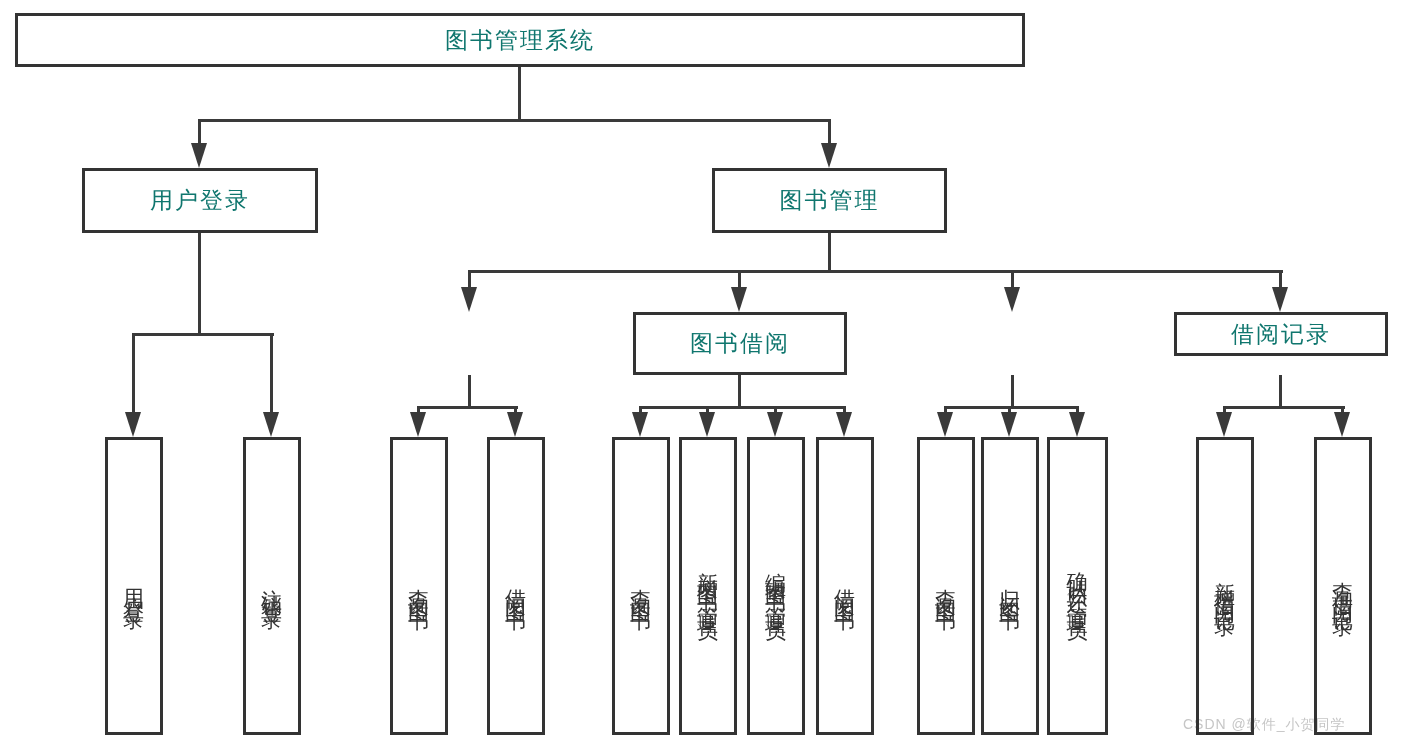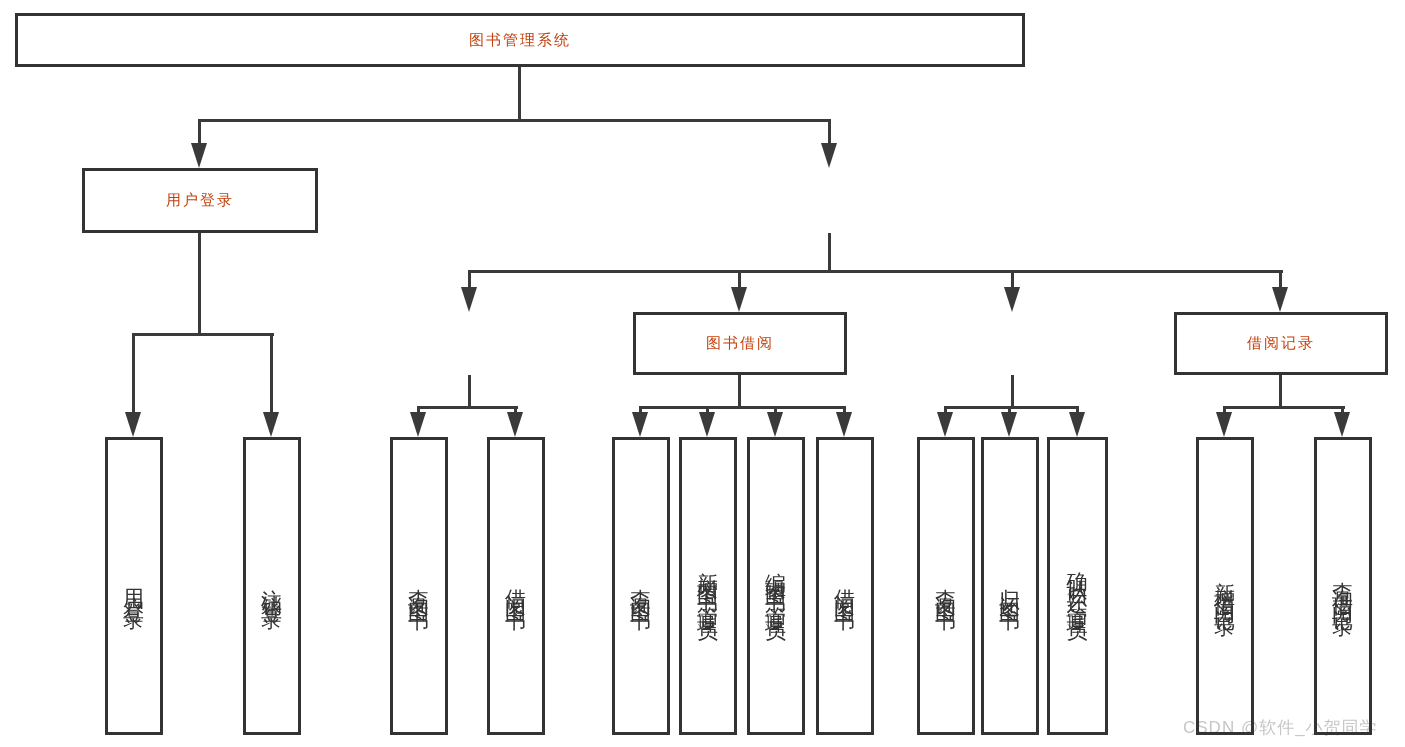--- a/index.html
+++ b/index.html
@@ -5,40 +5,40 @@
   html,body { margin:0; padding:0; background:#ffffff; }
   .canvas {
     position:relative; width:1405px; height:747px; background:#ffffff;
     font-family:"Liberation Sans","DejaVu Sans",sans-serif; overflow:hidden;
   }
   .hbox {
     position:absolute; box-sizing:border-box;
     border:3px solid #333333; background:#ffffff;
     display:flex; align-items:center; justify-content:center; z-index:2;
   }
-  .hbox span { font-size:15px; color:#c2410c; letter-spacing:2px; white-space:nowrap; }
+  .hbox span { font-size:23px; color:#0f766e; letter-spacing:2px; white-space:nowrap; }
   .vbox {
     position:absolute; box-sizing:border-box;
     border:3px solid #333333; background:transparent;
     display:flex; align-items:center; justify-content:center; z-index:2;
   }
   .vbox span {
     writing-mode:vertical-rl; text-orientation:mixed;
     font-size:21px; color:#333333; letter-spacing:7px; line-height:1;
   }
   .hline { position:absolute; height:3px; background:#3a3a3a; z-index:1; }
   .vline { position:absolute; width:3px;  background:#3a3a3a; z-index:1; }
   .arrow {
     position:absolute; width:0; height:0; z-index:1;
     border-left:8.5px solid transparent; border-right:8.5px solid transparent;
     border-top:25px solid #3a3a3a;
   }
   .watermark {
     position:absolute; left:1183px; top:716px; z-index:0;
-    font-size:17px; color:#c6c6c6; letter-spacing:1px; white-space:nowrap;
+    font-size:14px; color:#c6c6c6; letter-spacing:1px; white-space:nowrap;
   }
 </style>
 </head>
 <body>
 
 <div class="canvas">
 
   <div class="watermark">CSDN @软件_小贺同学</div>
 
   <div class="vline" style="left:518px; top:67px;  height:54px;"></div>
@@ -100,25 +100,28 @@
   <div class="vline" style="left:1341px; top:407px; height:8px;"></div>
   <div class="arrow" style="left:1334px; top:412px;"></div>
 
   <div class="hbox" style="left:15px; top:13px; width:1010px; height:54px;">
     <span>图书管理系统</span>
   </div>
 
   <div class="hbox" style="left:82px;  top:168px; width:236px; height:65px;">
     <span>用户登录</span>
   </div>
+  <div class="hbox" style="left:712px; top:168px; width:235px; height:65px;">
+    <span>图书管理</span>
+  </div>
 
   <div class="hbox" style="left:633px;  top:312px; width:214px; height:63px;">
     <span>图书借阅</span>
   </div>
-  <div class="hbox" style="left:1174px; top:312px; width:214px; height:63px;">
+  <div class="hbox" style="left:1174px; top:312px; width:214px; height:44px;">
     <span>借阅记录</span>
   </div>
 
   <div class="vbox" style="left:105px;  top:437px; width:58px; height:298px;">
     <span>用户登录</span>
   </div>
   <div class="vbox" style="left:243px;  top:437px; width:58px; height:298px;">
     <span>注销登录</span>
   </div>
 

